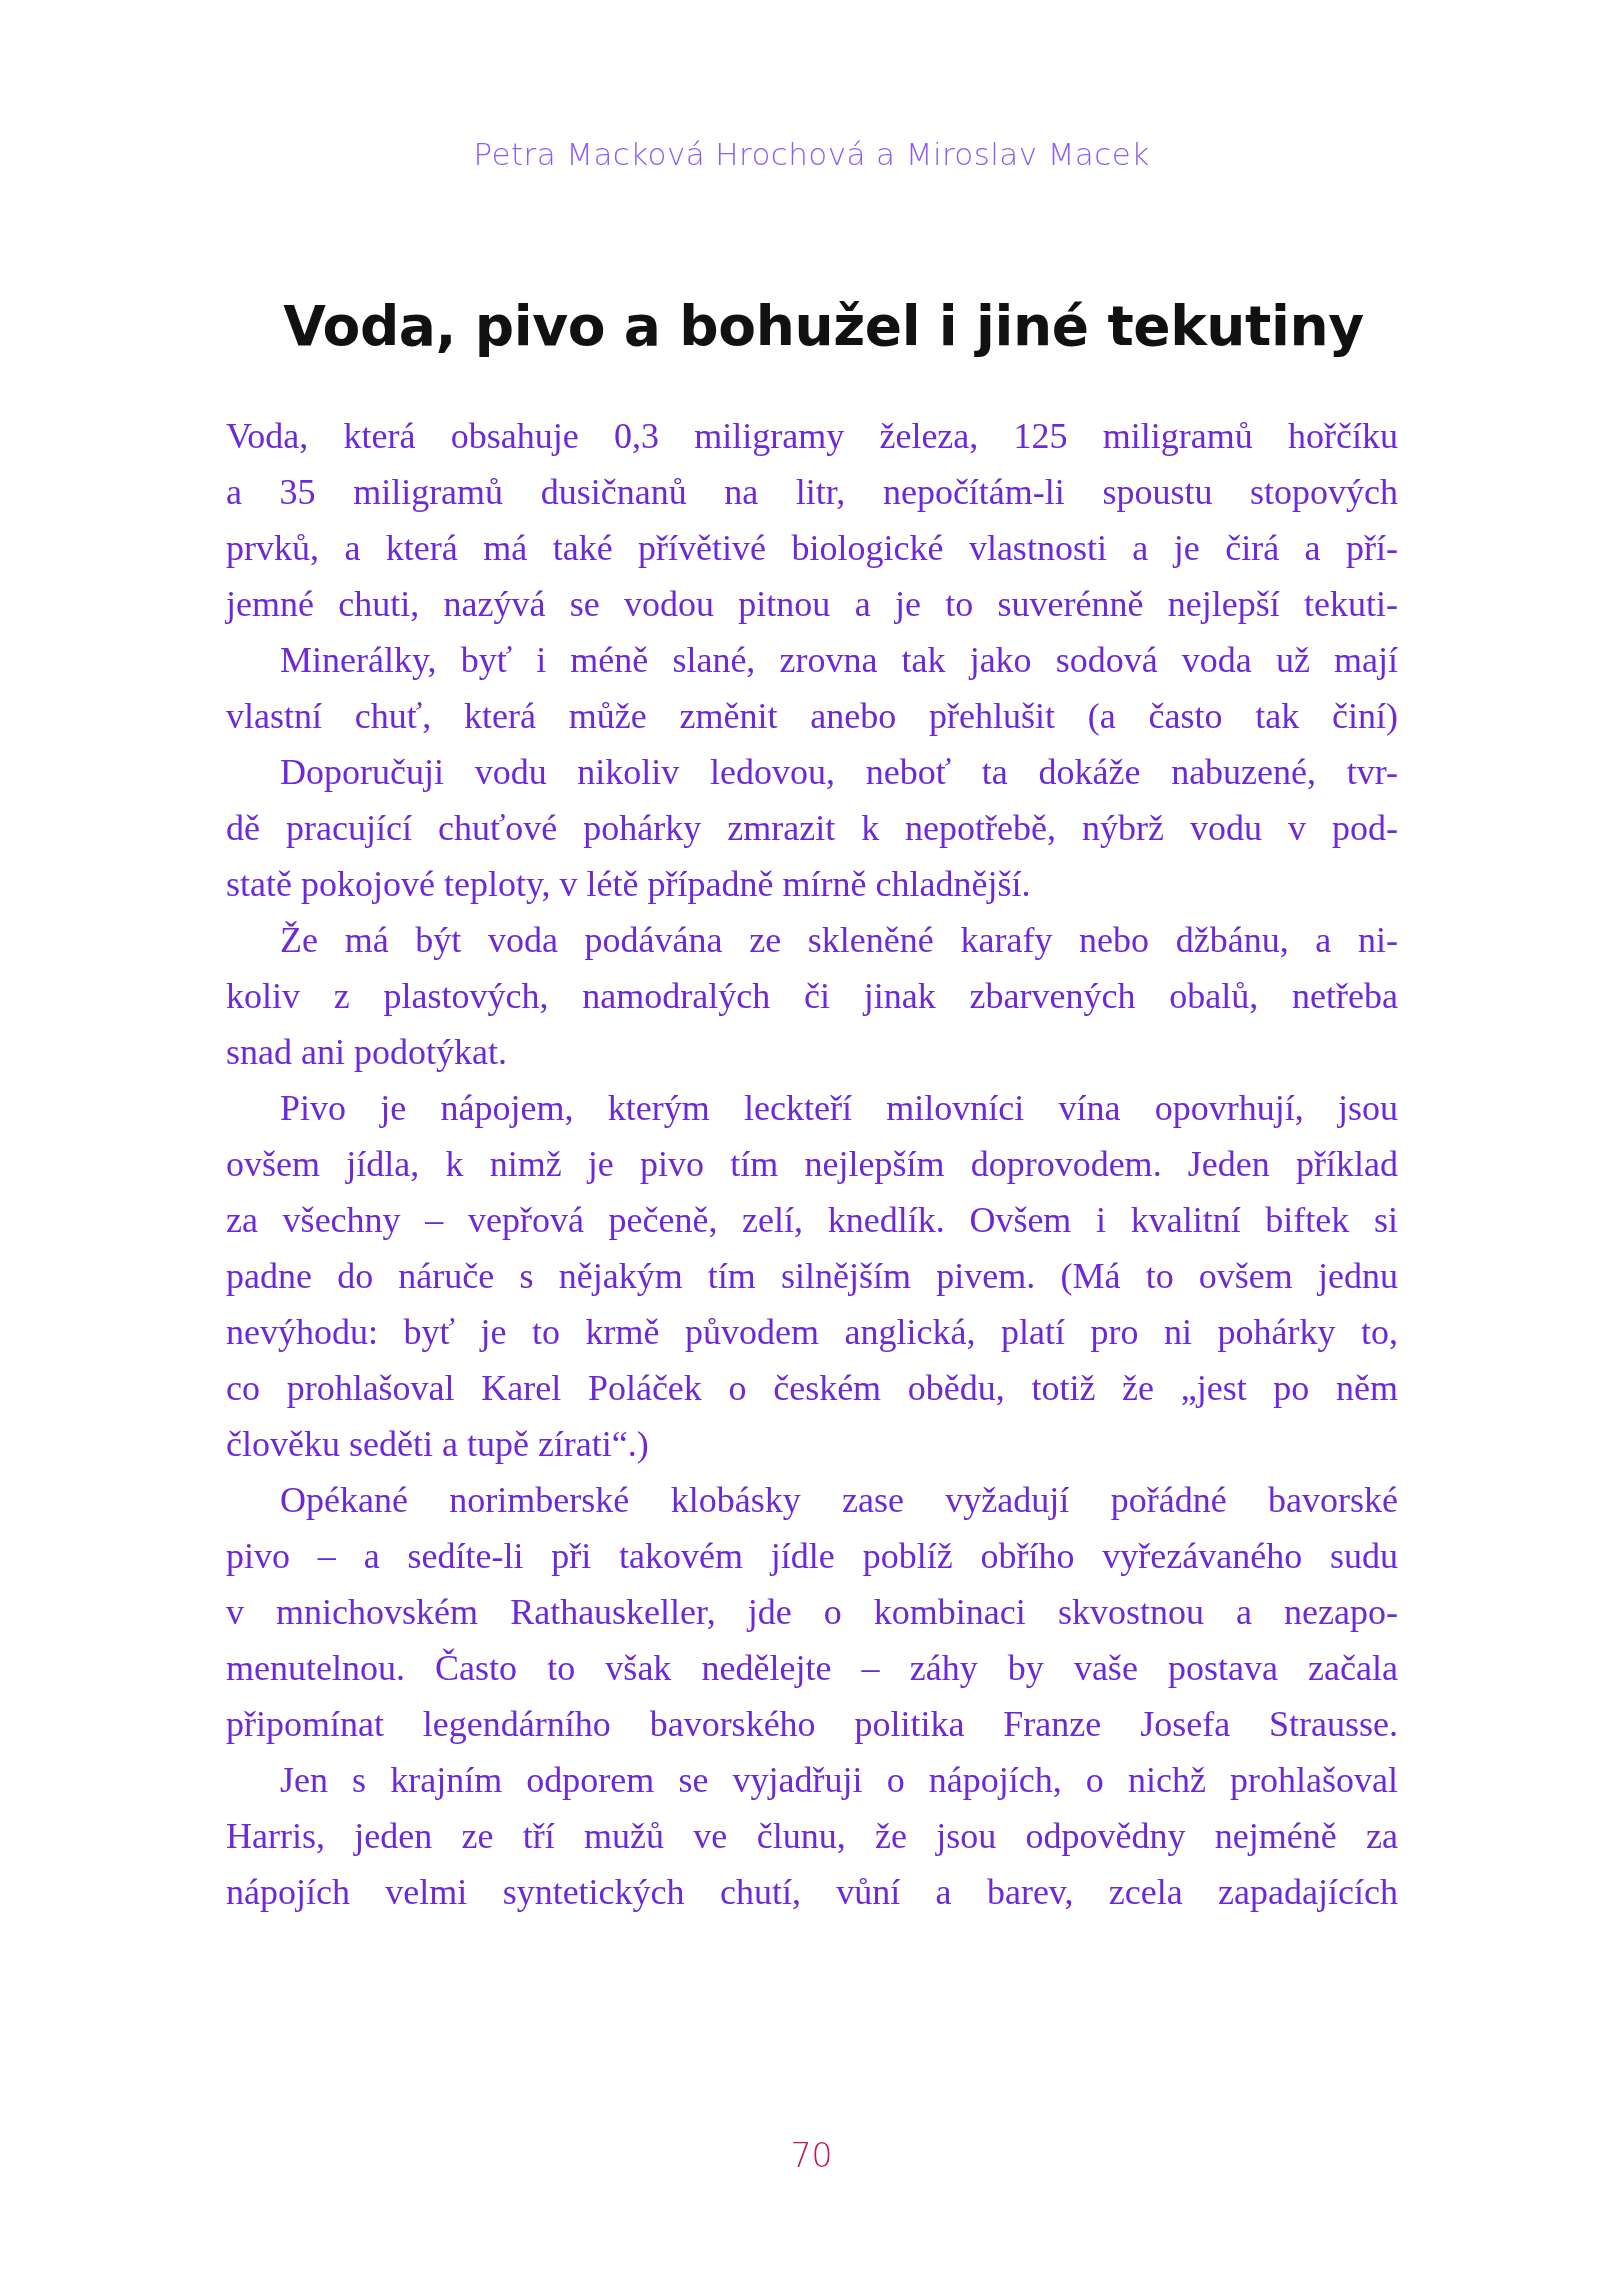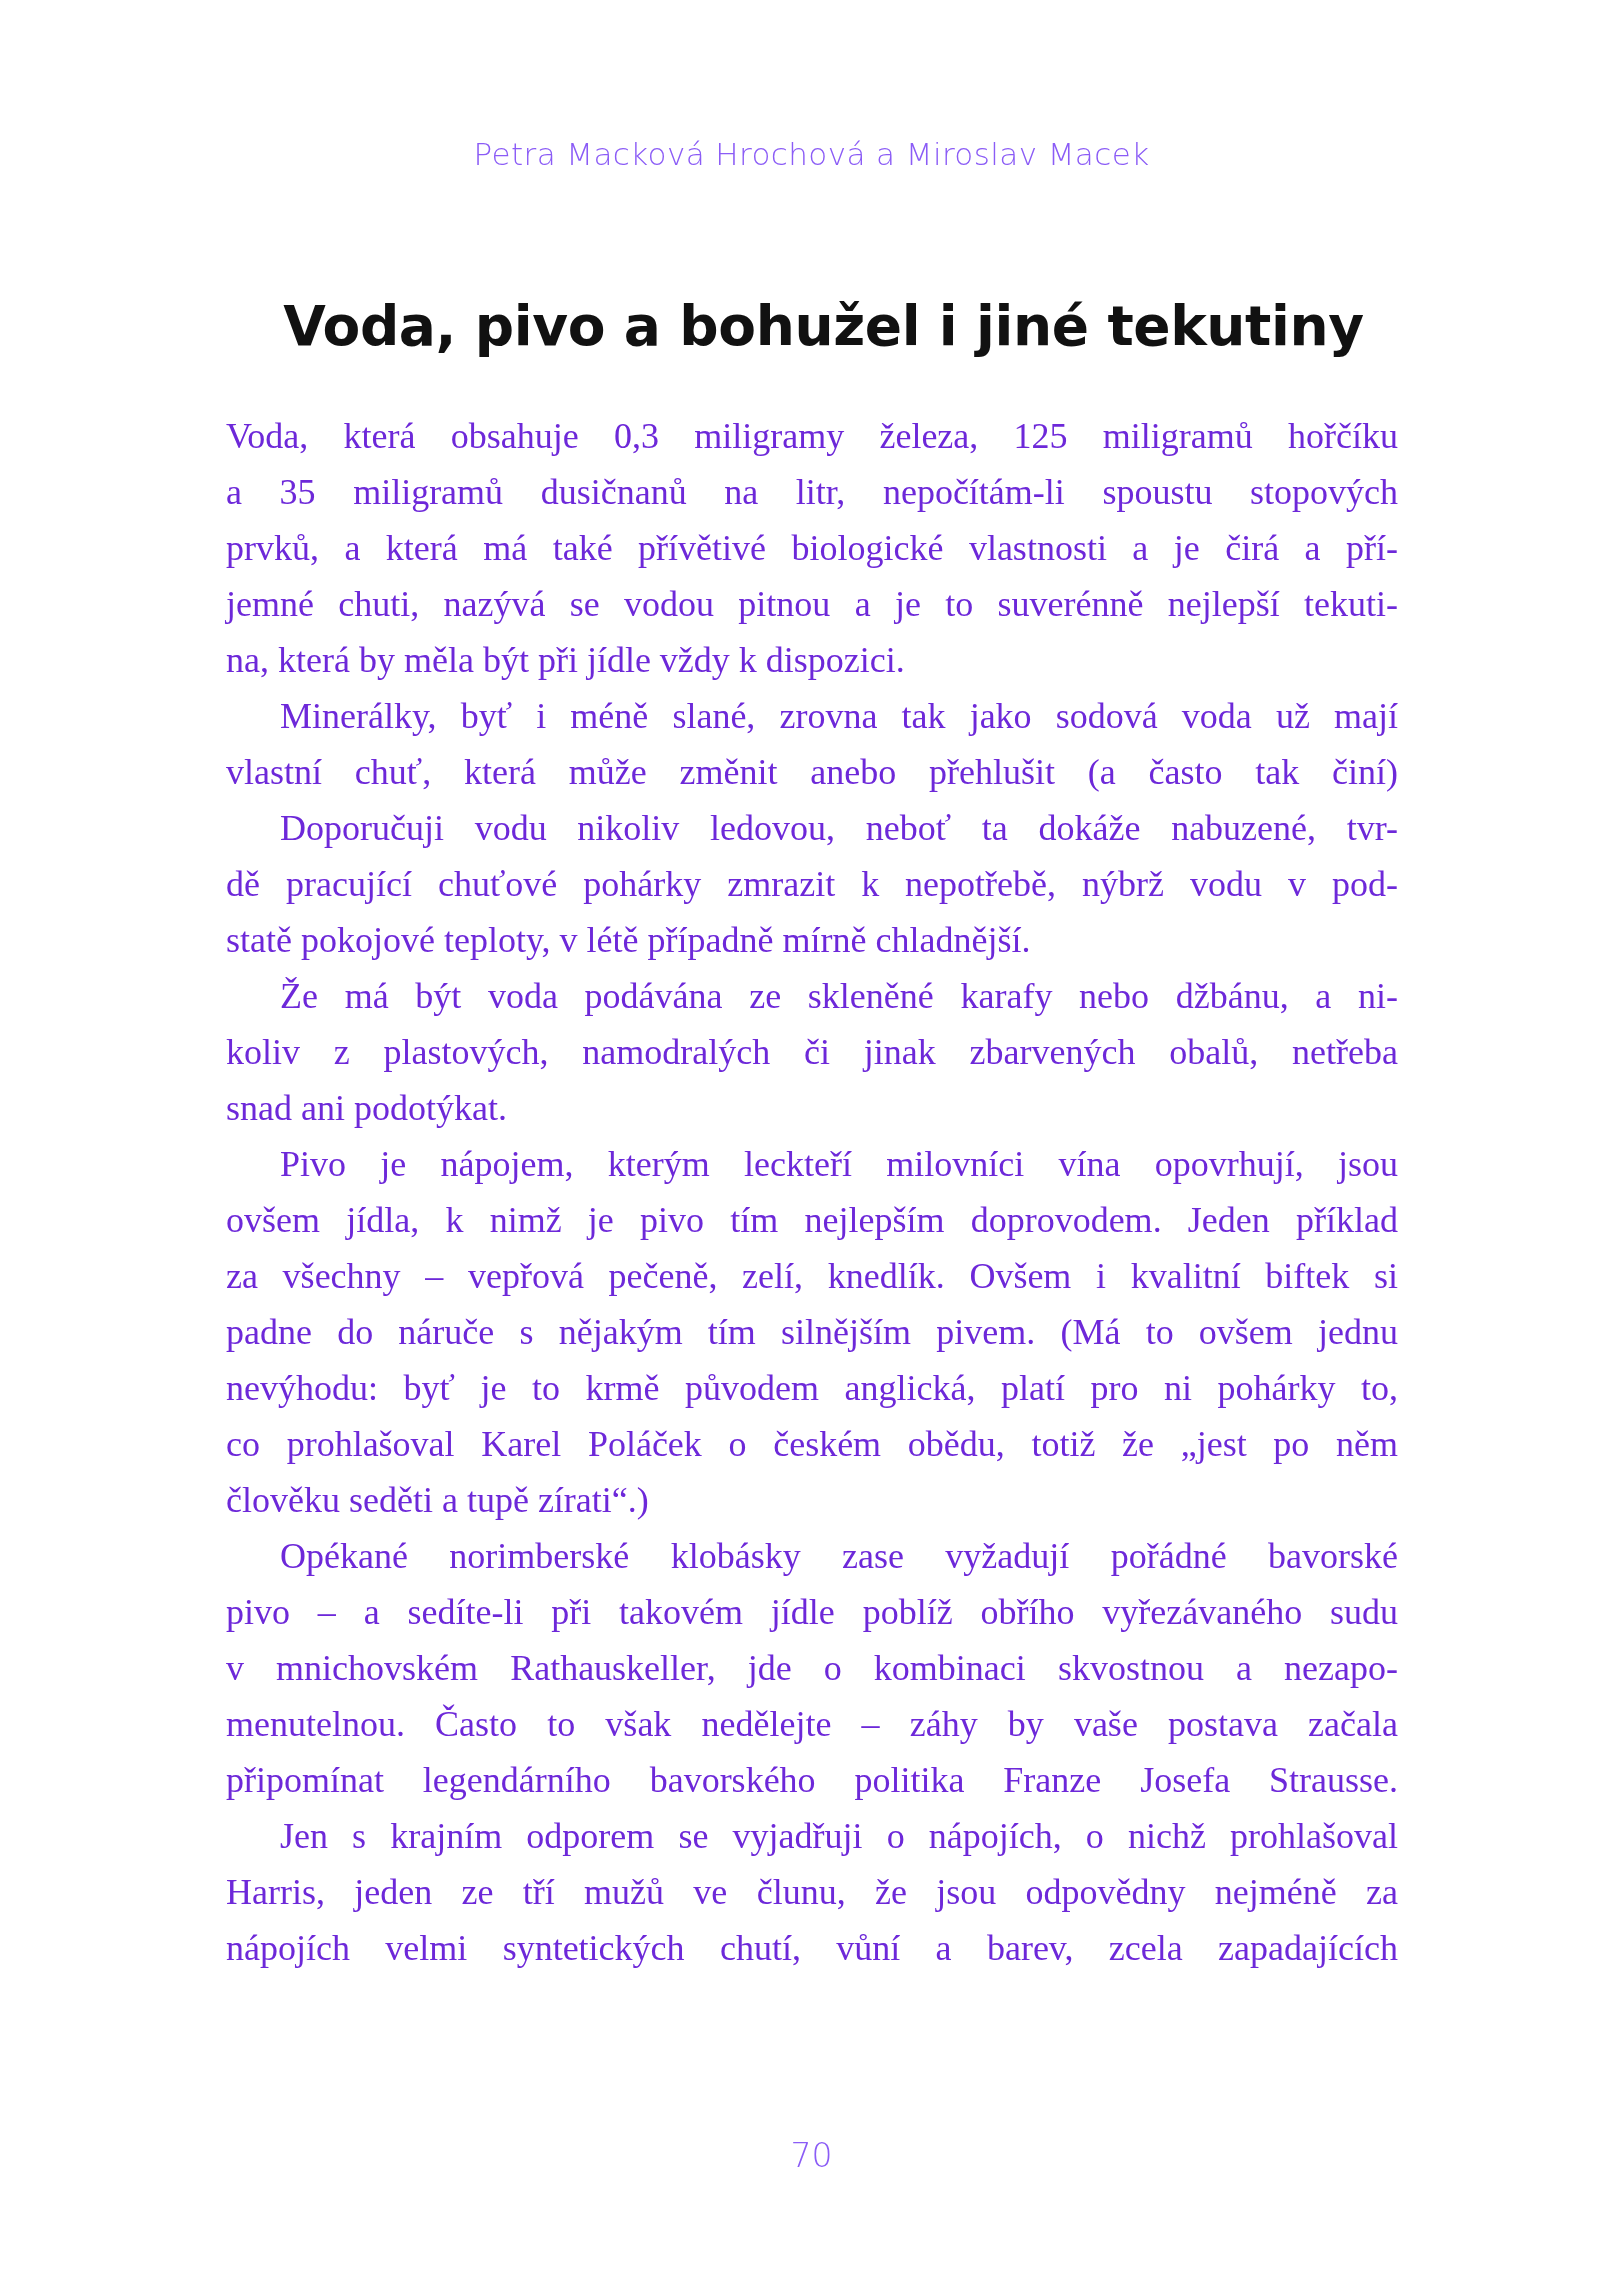--- a/index.html
+++ b/index.html
@@ -66,41 +66,40 @@
     }
     .page-number {
       position: absolute;
       top: 2133px;
       left: 0;
       width: 1623px;
       text-align: center;
       font-family: "DejaVu Sans", sans-serif;
       font-weight: 300;
       font-size: 33px;
-      color: #8b5cf6;
+      color: #be185d;
       line-height: 45px;
     }
   </style>
 </head>
 <body>
 
 <div>
 
   <div class="running-header">Petra Macková Hrochová a Miroslav Macek</div>
 
   <h1 class="chapter-title">Voda, pivo a bohužel i jiné tekutiny</h1>
 
   <div class="body-text">
 
     <div>
       <span class="line">Voda, která obsahuje 0,3 miligramy železa, 125 miligramů hořčíku</span>
       <span class="line">a 35 miligramů dusičnanů na litr, nepočítám-li spoustu stopových</span>
       <span class="line">prvků, a která má také přívětivé biologické vlastnosti a je čirá a pří-</span>
       <span class="line">jemné chuti, nazývá se vodou pitnou a je to suverénně nejlepší tekuti-</span>
-      <span class="line last">na, která by měla být při jídle vždy k dispozici.</span>
     </div>
 
     <div>
       <span class="line indent">Minerálky, byť i méně slané, zrovna tak jako sodová voda už mají</span>
       <span class="line">vlastní chuť, která může změnit anebo přehlušit (a často tak činí)</span>
     </div>
 
     <div>
       <span class="line indent">Doporučuji vodu nikoliv ledovou, neboť ta dokáže nabuzené, tvr-</span>
       <span class="line">dě pracující chuťové pohárky zmrazit k nepotřebě, nýbrž vodu v pod-</span>

